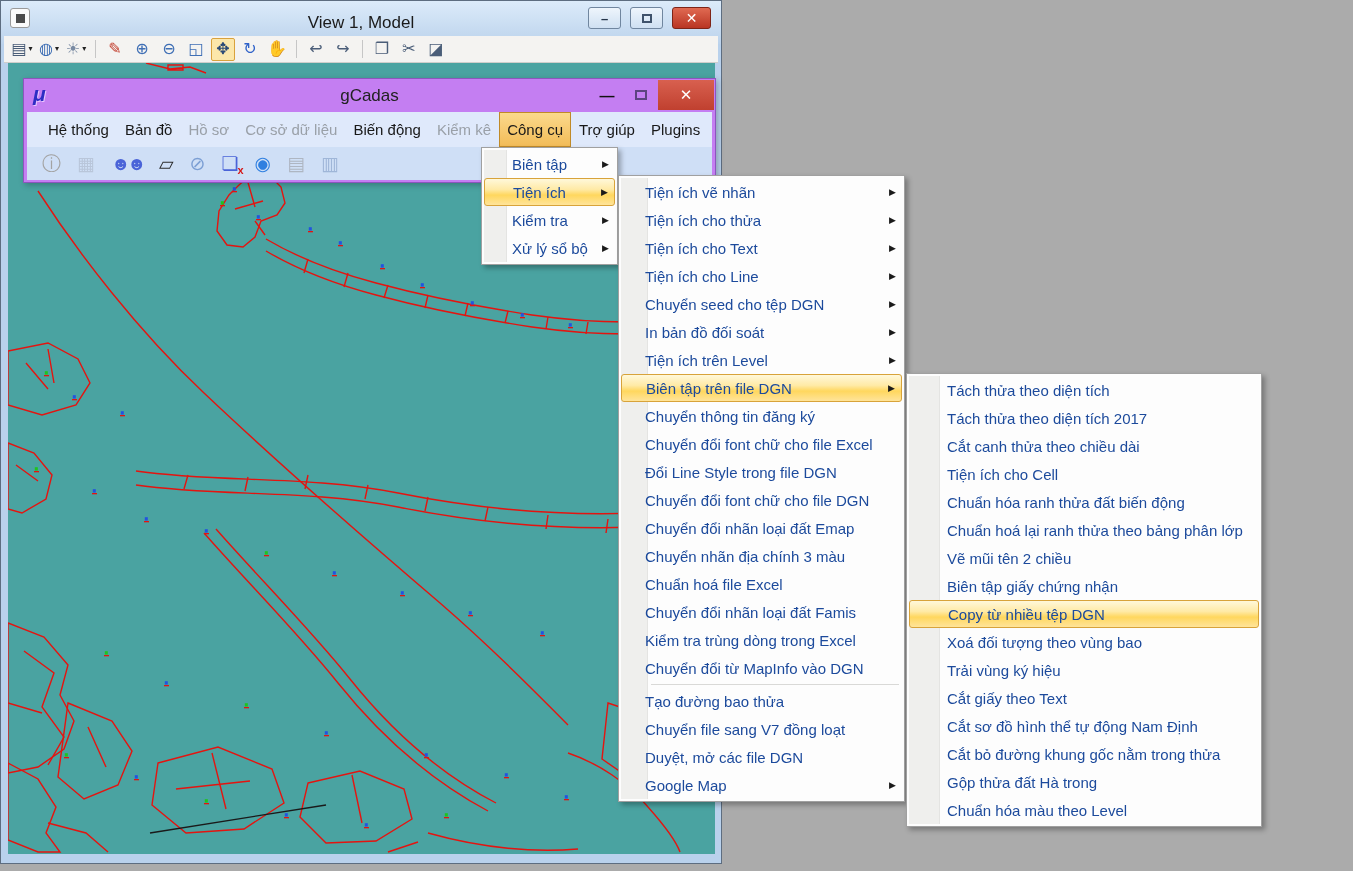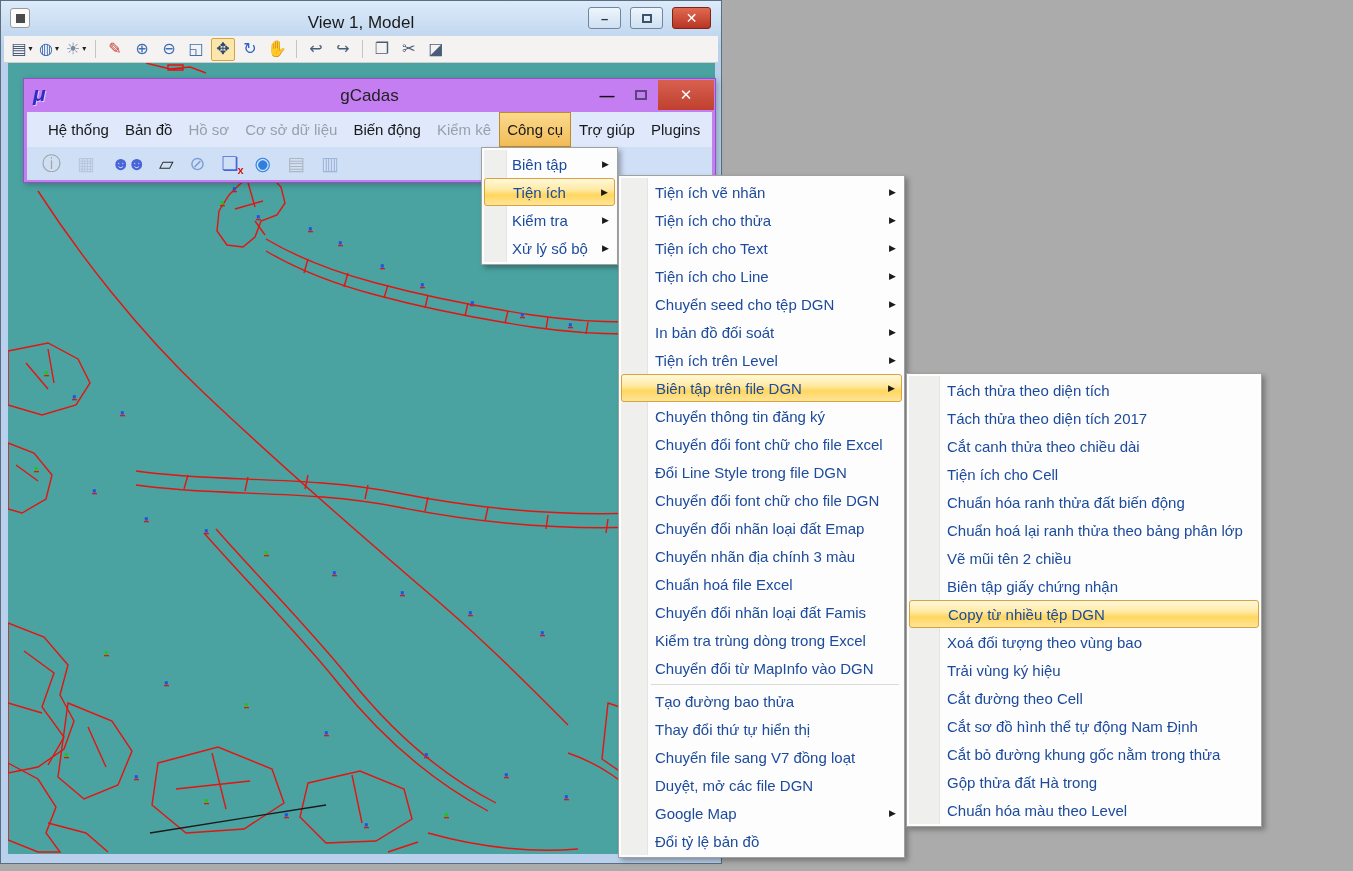--- a/index.html
+++ b/index.html
@@ -84,21 +84,21 @@
   .menu-item .mi-arrow { position: absolute; right: 6px; font-size: 9px; color: #1a1a1a; }
   .menu-item.active { border: 1px solid var(--highlight-border); border-radius: 3px;
                       background: linear-gradient(to bottom,#fff8da,#ffeaa6 40%,#ffd75e 62%,#ffe withstand); }
   .menu-item.active { background: linear-gradient(to bottom,#fff8da,#ffeaa6 40%,#ffd75e 62%,#ffe49a); }
   .menu-sep { position: relative; z-index: 1; height: 1px; background: #d9d9d7;
               margin: 2px 3px 2px 30px; }
   .menu1 { left: 481px; top: 147px; width: 137px; text-align: center; }
   .menu1::before { width: 22px; }
   .menu1 .menu-item { padding-left: 28px; }
   .menu2 { left: 618px; top: 175px; width: 287px; }
-  .menu2 .menu-item { padding-left: 34px; }
+  .menu2 .menu-item { padding-left: 24px; }
   .menu3 { left: 906px; top: 373px; width: 356px; }
   .menu3::before { width: 30px; }
   .menu3 .menu-item { padding-left: 38px; }
 </style>
 </head>
 <body>
 
 <div class="desktop">
 
   <div class="view-window">
@@ -401,34 +401,28 @@
         <span class="mi-label">Kiểm tra trùng dòng trong Excel</span>
       </div>
       <div class="menu-item">
         <span class="mi-label">Chuyển đổi từ MapInfo vào DGN</span>
       </div>
       <div class="menu-sep"></div>
       <div class="menu-item">
         <span class="mi-label">Tạo đường bao thửa</span>
       </div>
       <div class="menu-item">
-        <span class="mi-label">Thay đổi thứ tự hiển thị</span>
-      </div>
-      <div class="menu-item">
         <span class="mi-label">Chuyển file sang V7 đồng loạt</span>
       </div>
       <div class="menu-item">
         <span class="mi-label">Duyệt, mở các file DGN</span>
       </div>
       <div class="menu-item">
         <span class="mi-label">Google Map</span>
         <span class="mi-arrow">▶</span>
-      </div>
-      <div class="menu-item">
-        <span class="mi-label">Đổi tỷ lệ bản đồ</span>
       </div>
     </div>
   <div class="popup menu3">
       <div class="menu-item">
         <span class="mi-label">Tách thửa theo diện tích</span>
       </div>
       <div class="menu-item">
         <span class="mi-label">Tách thửa theo diện tích 2017</span>
       </div>
       <div class="menu-item">
@@ -452,21 +446,21 @@
       <div class="menu-item active">
         <span class="mi-label">Copy từ nhiều tệp DGN</span>
       </div>
       <div class="menu-item">
         <span class="mi-label">Xoá đối tượng theo vùng bao</span>
       </div>
       <div class="menu-item">
         <span class="mi-label">Trải vùng ký hiệu</span>
       </div>
       <div class="menu-item">
-        <span class="mi-label">Cắt đường theo Cell</span>
+        <span class="mi-label">Cắt giấy theo Text</span>
       </div>
       <div class="menu-item">
         <span class="mi-label">Cắt sơ đồ hình thể tự động Nam Định</span>
       </div>
       <div class="menu-item">
         <span class="mi-label">Cắt bỏ đường khung gốc nằm trong thửa</span>
       </div>
       <div class="menu-item">
         <span class="mi-label">Gộp thửa đất Hà trong</span>
       </div>

